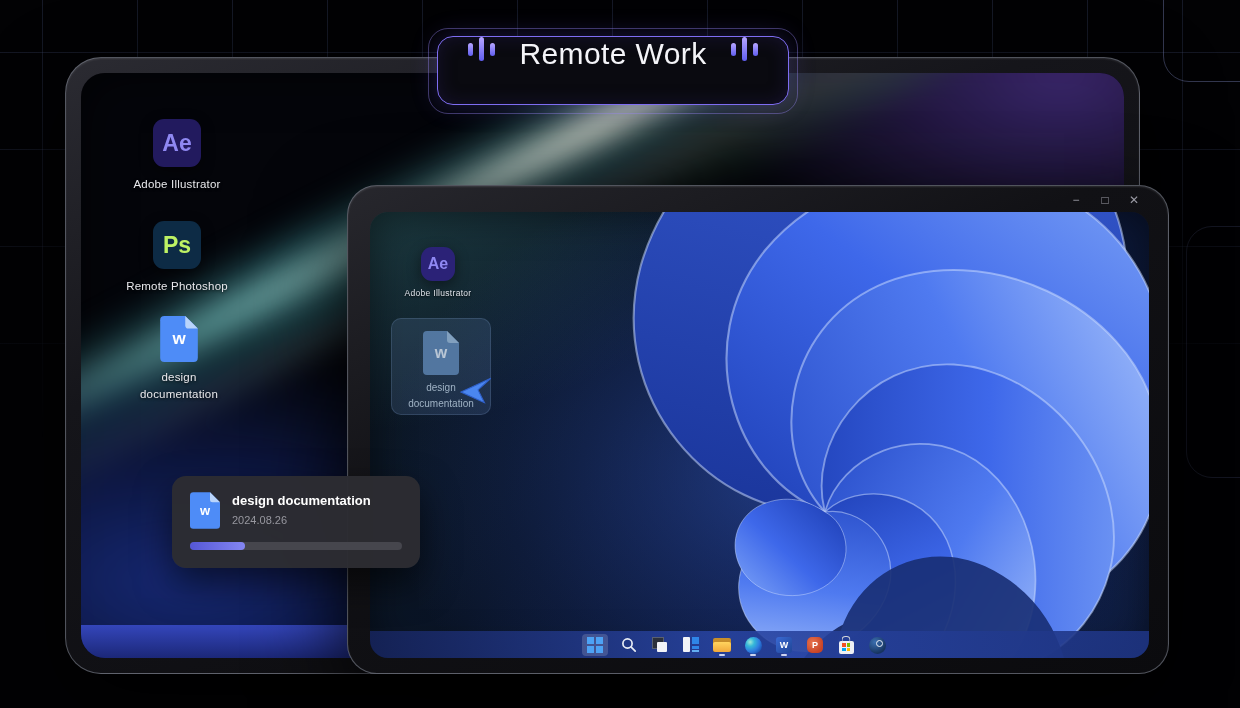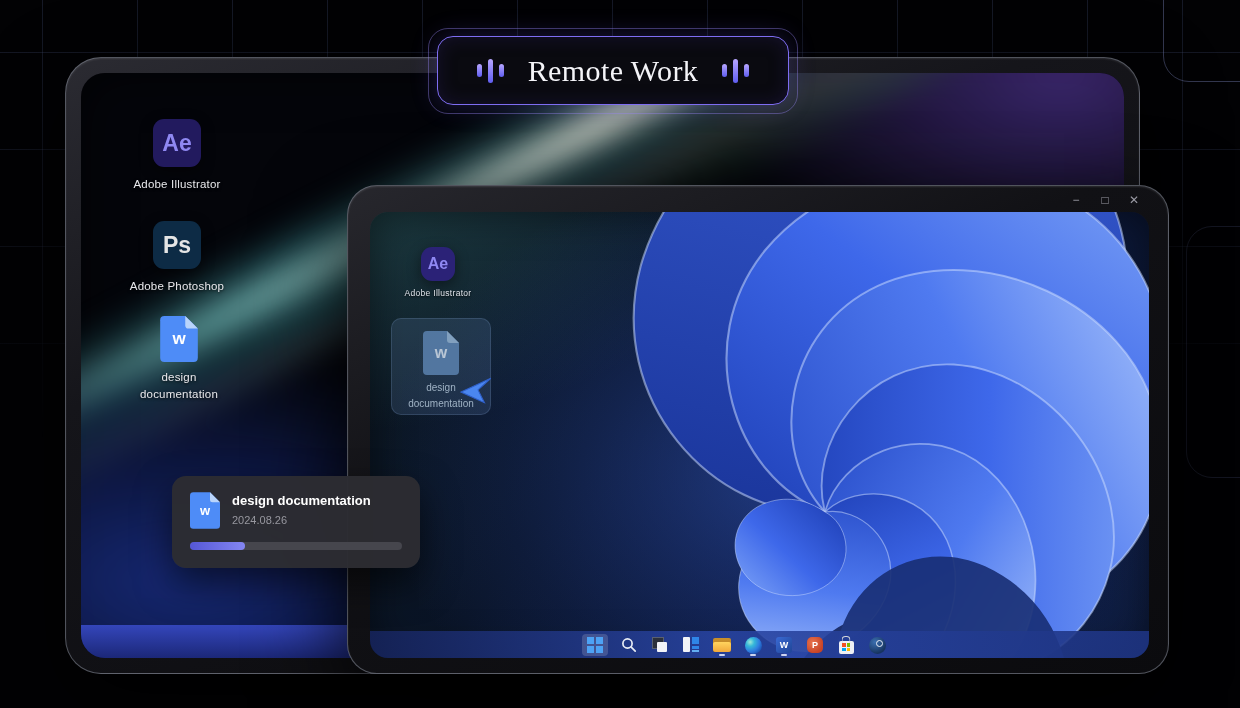--- a/index.html
+++ b/index.html
@@ -43,21 +43,21 @@
   .au-orange{left:250px;top:308px;width:1250px;height:21px;transform:rotate(-27deg);
     background:linear-gradient(90deg,transparent 30%,rgba(202,112,42,0.15) 55%,rgba(242,152,56,0.82) 78%,rgba(182,92,36,0.3) 92%,transparent);}
   .left-taskbar{position:absolute;left:0;right:0;bottom:0;height:33px;
     background:linear-gradient(180deg,rgba(54,72,192,0.95),rgba(28,40,122,0.96));}
 
   
   .di{position:absolute;display:flex;flex-direction:column;align-items:center;cursor:default;}
   .app-tile{display:flex;align-items:center;justify-content:center;font-weight:bold;border-radius:11px;
     box-shadow:0 4px 14px rgba(0,0,0,0.45);}
   .tile-ae{background:#221a5e;color:#8f88f2;}
-  .tile-ps{background:#0d2b45;color:#e5e5e5;}
+  .tile-ps{background:#0d2b45;color:#bef264;}
   .di-label{margin-top:9px;font-size:11.5px;color:#e8e8ec;letter-spacing:.2px;text-align:center;line-height:17px;
     text-shadow:0 1px 3px rgba(0,0,0,.8);}
 
   
   .docfile{position:relative;display:flex;align-items:center;justify-content:center;}
   .docfile svg{position:absolute;inset:0;}
   .docfile .glyph{position:relative;color:#fff;font-weight:600;}
 
   
   .remote-screen{left:347px;top:185px;width:820px;height:487px;border-radius:30px;z-index:20;
@@ -128,22 +128,22 @@
   .tc-doc{position:absolute;left:18px;top:16px;}
   .tc-title{position:absolute;left:60px;top:17px;font-size:13px;font-weight:bold;color:#ffffff;}
   .tc-date{position:absolute;left:60px;top:38px;font-size:11px;color:#97979f;}
   .tc-track{position:absolute;left:18px;right:18px;top:66px;height:8px;border-radius:4px;background:#46464d;}
   .tc-fill{height:100%;border-radius:4px;background:linear-gradient(90deg,#5557d6,#8486f2);width:26%;}
 
   
   .badge-outline{left:428px;top:28px;width:368px;height:84px;border-radius:20px;z-index:50;position:absolute;
     border:1px solid rgba(152,136,246,0.4);}
   .badge-pill{left:437px;top:36px;width:350px;height:67px;border-radius:16px;z-index:51;position:absolute;
-    background:#0a0a10;border:1.5px solid #7e6df2;display:flex;align-items:center;justify-content:center;gap:24px;
-    box-shadow:0 0 26px rgba(112,92,242,0.25), inset 0 0 18px rgba(40,30,90,0.4);font-family:Liberation Serif, serif;}
+    background:#0a0a10;border:1.5px solid #7e6df2;display:flex;align-items:flex-start;justify-content:center;gap:24px;
+    box-shadow:0 0 26px rgba(112,92,242,0.25), inset 0 0 18px rgba(40,30,90,0.4);}
   .badge-label{font-size:30px;color:#f4f4f8;letter-spacing:.4px;}
   .eq{display:flex;align-items:center;gap:6px;}
   .eq i{display:block;width:5px;border-radius:3px;background:linear-gradient(180deg,#b7a6ff,#5f5df0);}
   .eq i.s{height:13px;}.eq i.t{height:24px;}
 </style>
 </head>
 <body>
 
 <div id="stage">
 
@@ -167,21 +167,21 @@
         <div class="app-tile tile-ae" style="width:48px;height:48px;font-size:23px;">
           <span>Ae</span>
         </div>
         <div class="di-label">Adobe Illustrator</div>
       </div>
 
       <div class="di" style="left:26px;top:148px;width:140px;">
         <div class="app-tile tile-ps" style="width:48px;height:48px;font-size:23px;">
           <span>Ps</span>
         </div>
-        <div class="di-label">Adobe Photoshop</div>
+        <div class="di-label">Remote Photoshop</div>
       </div>
 
       <div class="di" style="left:28px;top:243px;width:140px;">
         <div class="docfile" style="width:38px;height:46px;">
           <svg viewBox="0 0 36 44" width="38" height="46">
             <path d="M4 0 H24 L36 12 V40 Q36 44 32 44 H4 Q0 44 0 40 V4 Q0 0 4 0 Z" fill="#4e8cf7"></path>
             <path d="M24 0 L36 12 H27 Q24 12 24 9 Z" fill="#b9d4fb"></path>
           </svg>
           <span class="glyph" style="font-size:17px;">w</span>
         </div>

